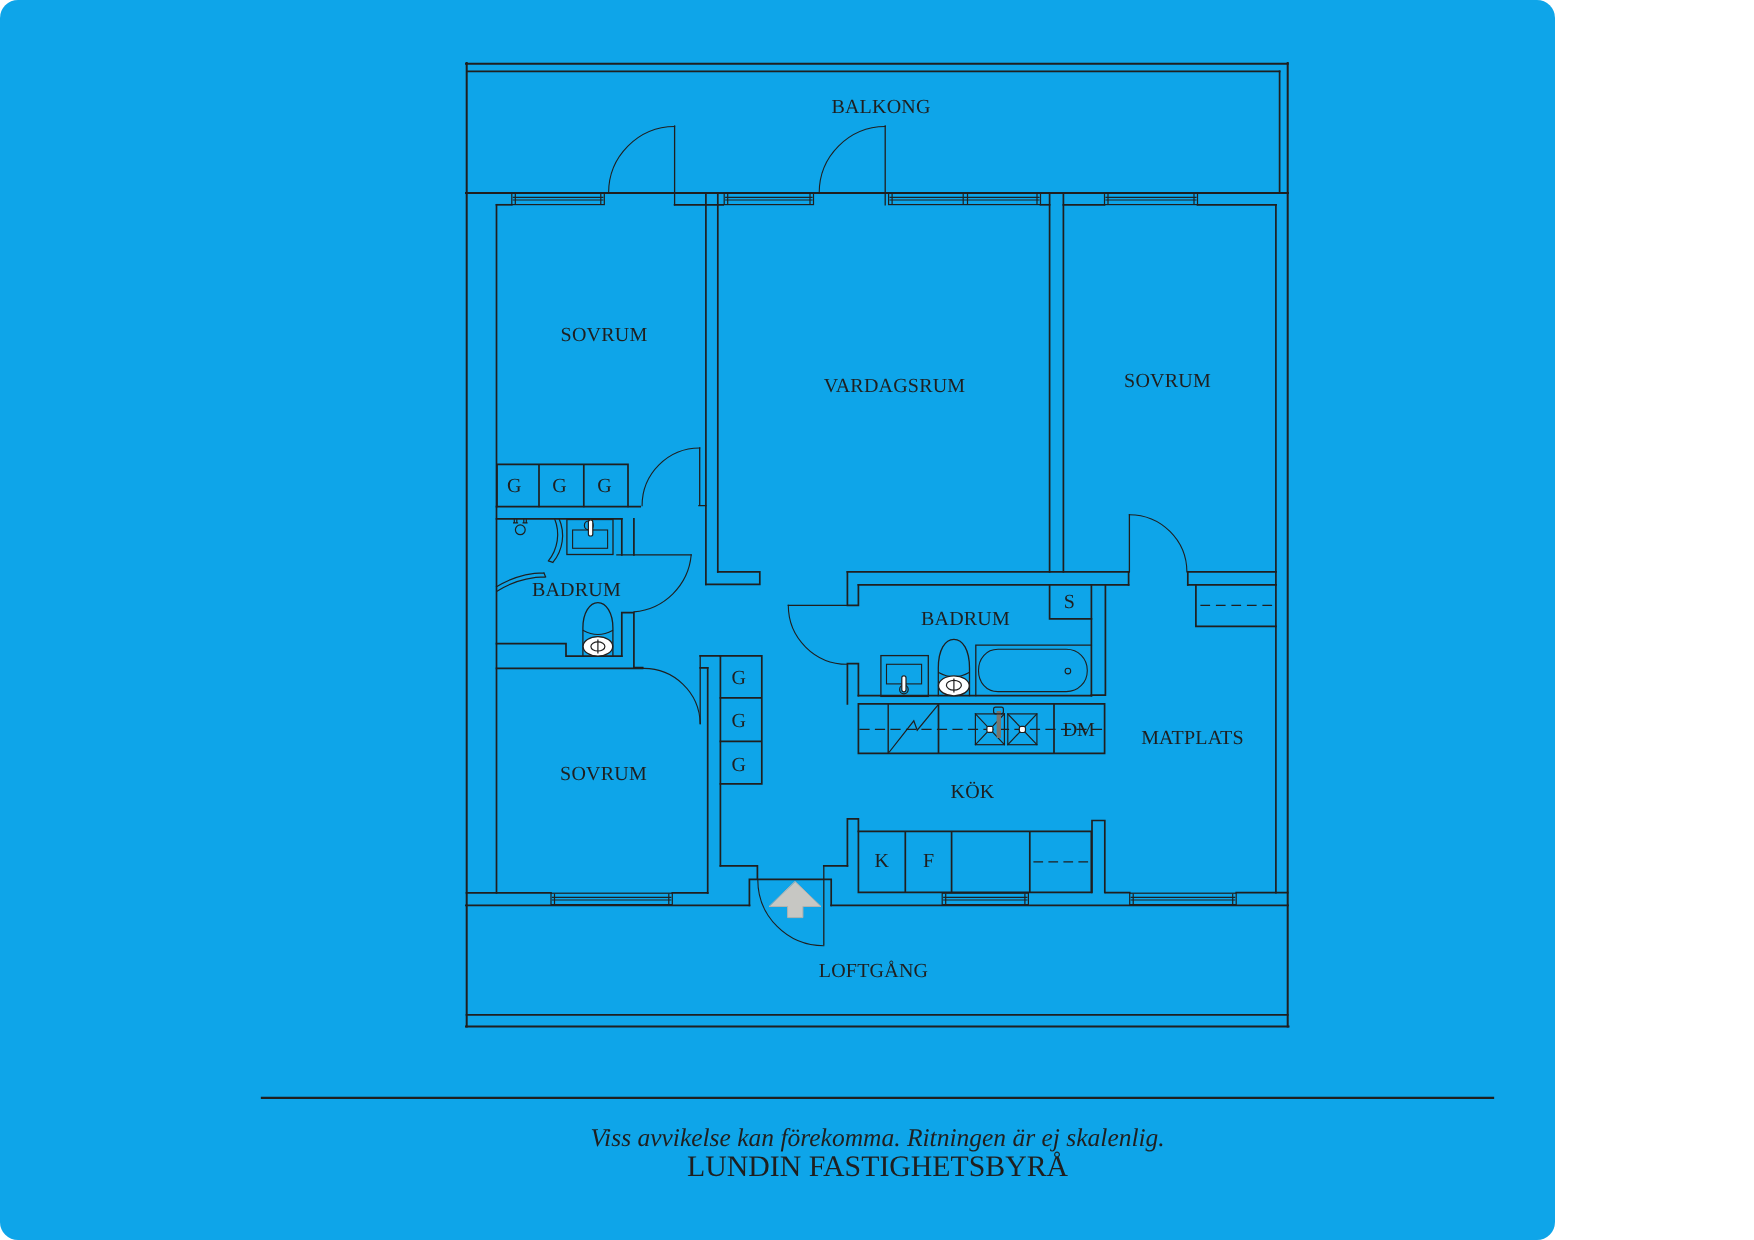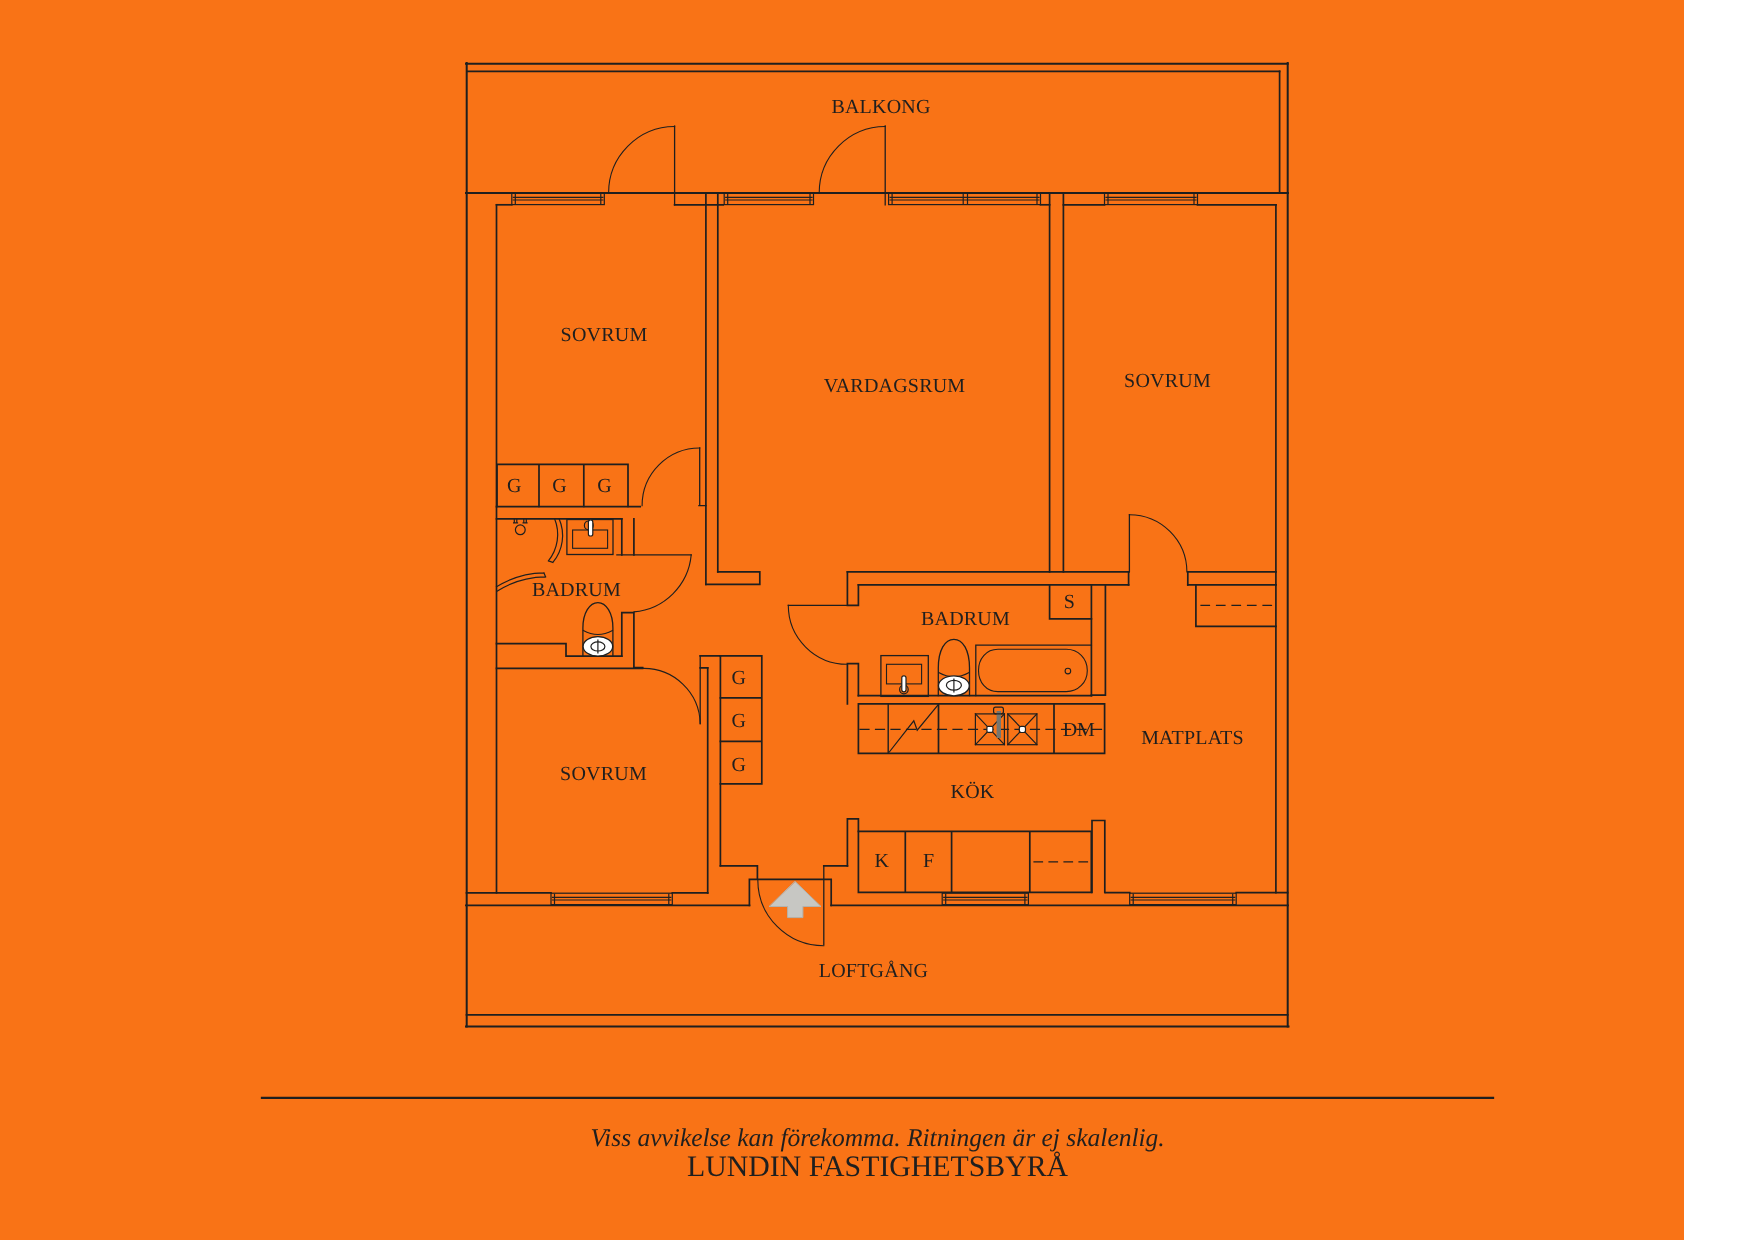--- a/index.html
+++ b/index.html
@@ -1,16 +1,16 @@
 <!DOCTYPE html>
 <html><head>
 <meta charset="utf-8">
 <style>
   html,body{margin:0;padding:0;background:#ffffff;-webkit-font-smoothing:antialiased;}
-  .page{width:1684px;height:1240px;position:relative;background:#f97316;overflow:hidden;}
+  .page{width:1555px;height:1240px;position:relative;background:#0ea5e9;overflow:hidden;border-radius:18px;}
   svg{position:absolute;top:0;left:0;}
   text{font-family:"Liberation Serif",serif;fill:#1f1f1f;text-rendering:geometricPrecision;}
   .rm{font-size:20px;letter-spacing:0.2px;}
   .sm{font-size:20px;}
 </style>
 </head>
 <body>
 <div class="page">
 <svg width="1754" height="1240" viewBox="0 0 1754 1240" fill="none" stroke-linecap="square">
 <g stroke="#1f1f1f" stroke-width="1.7">

